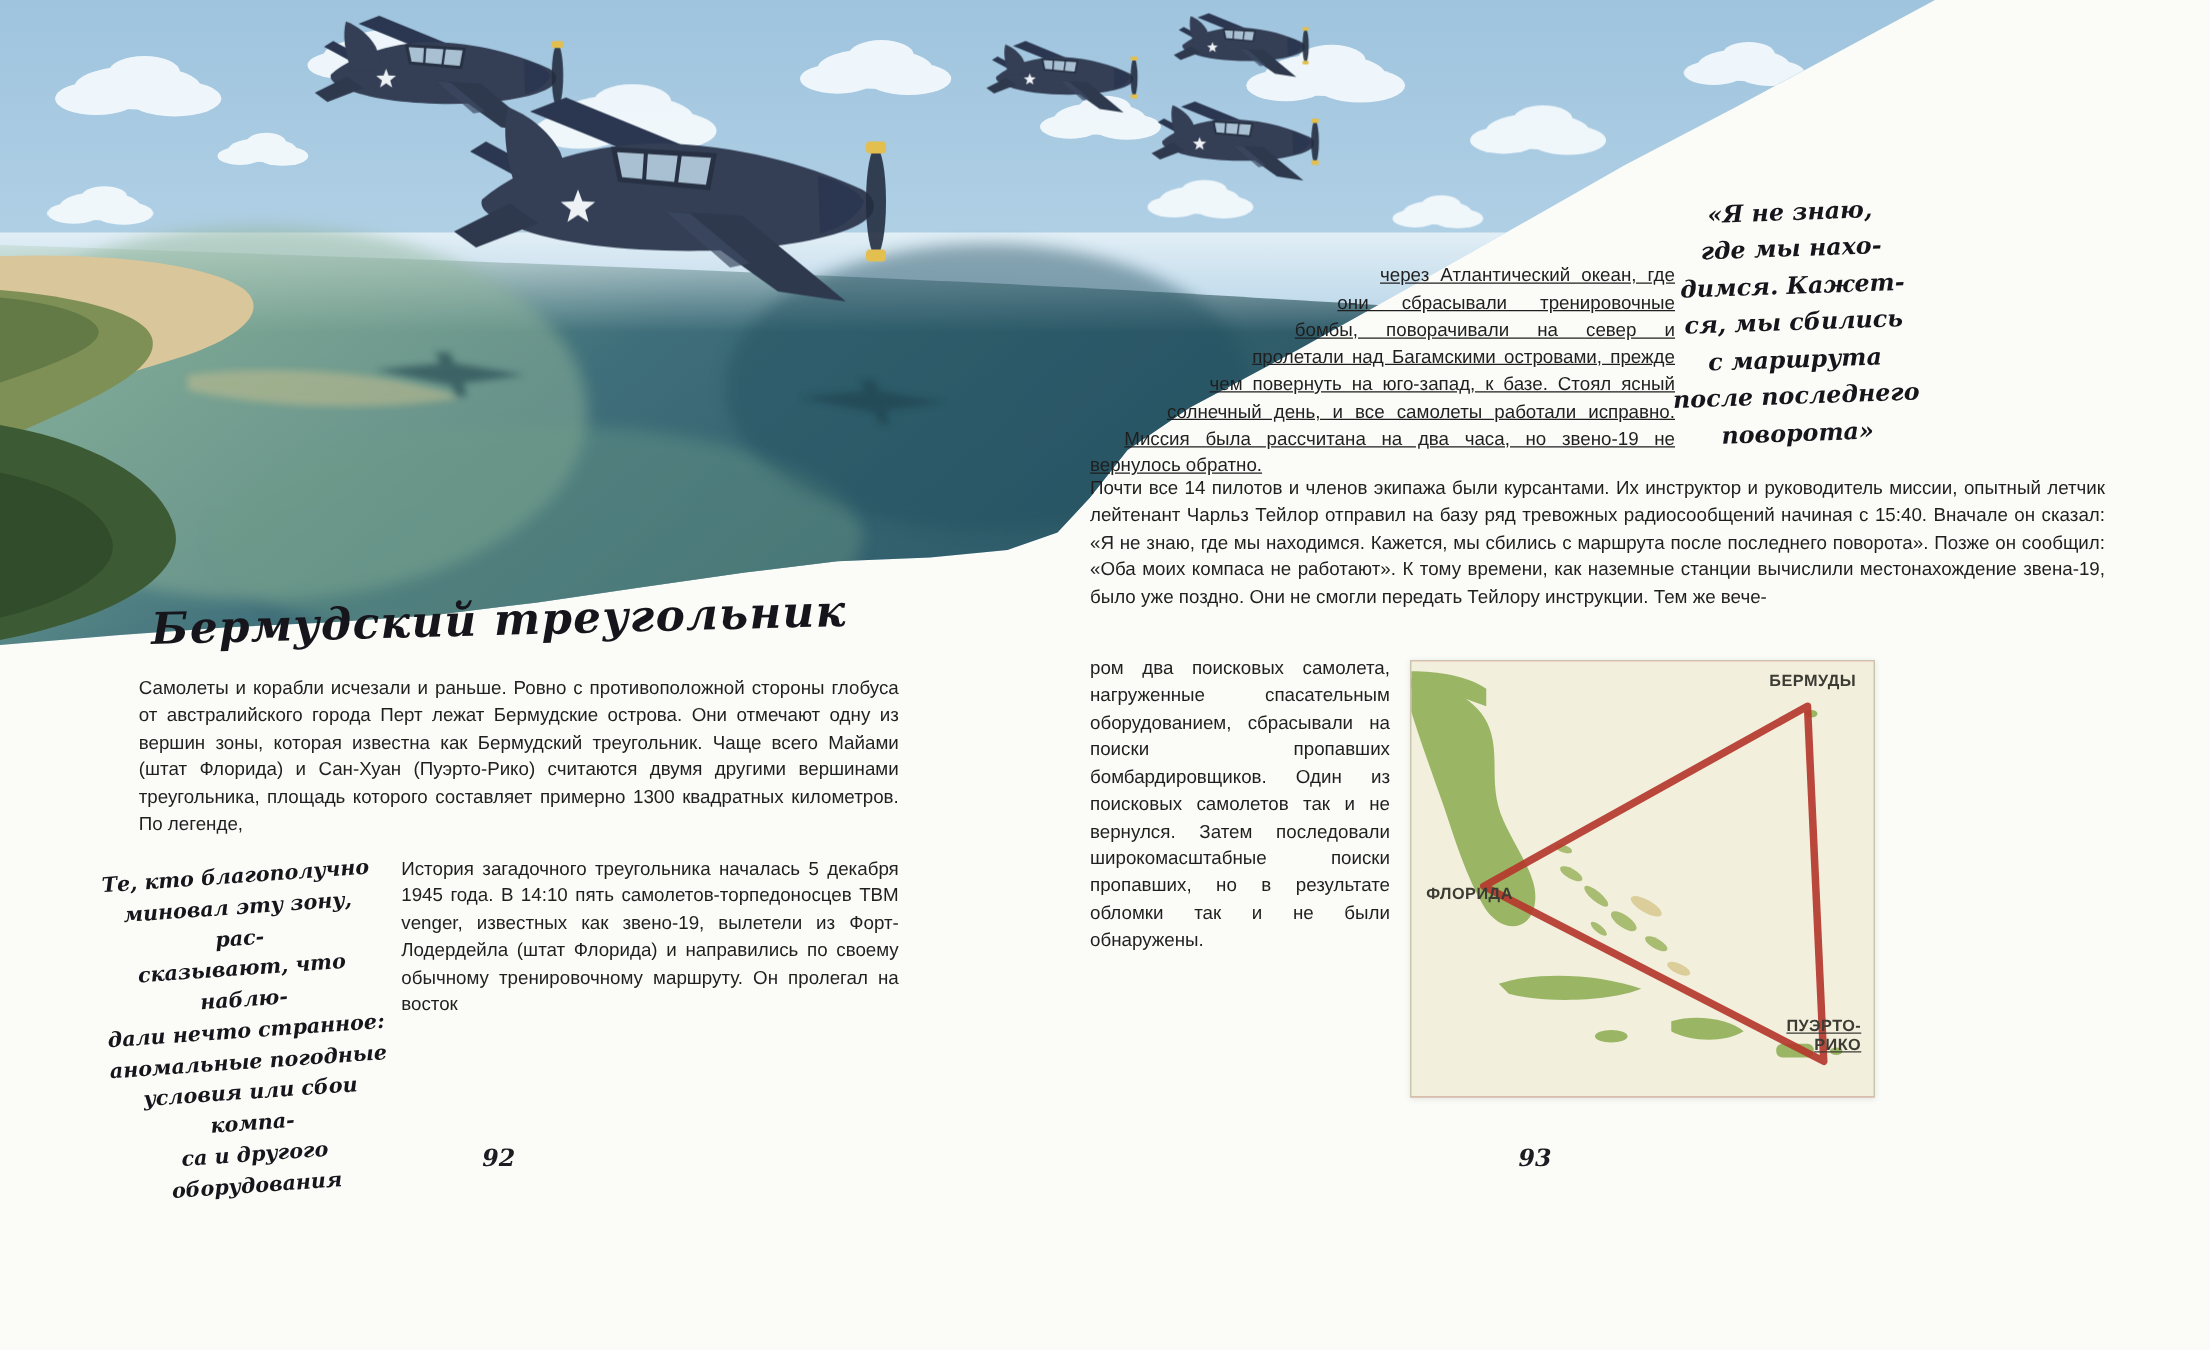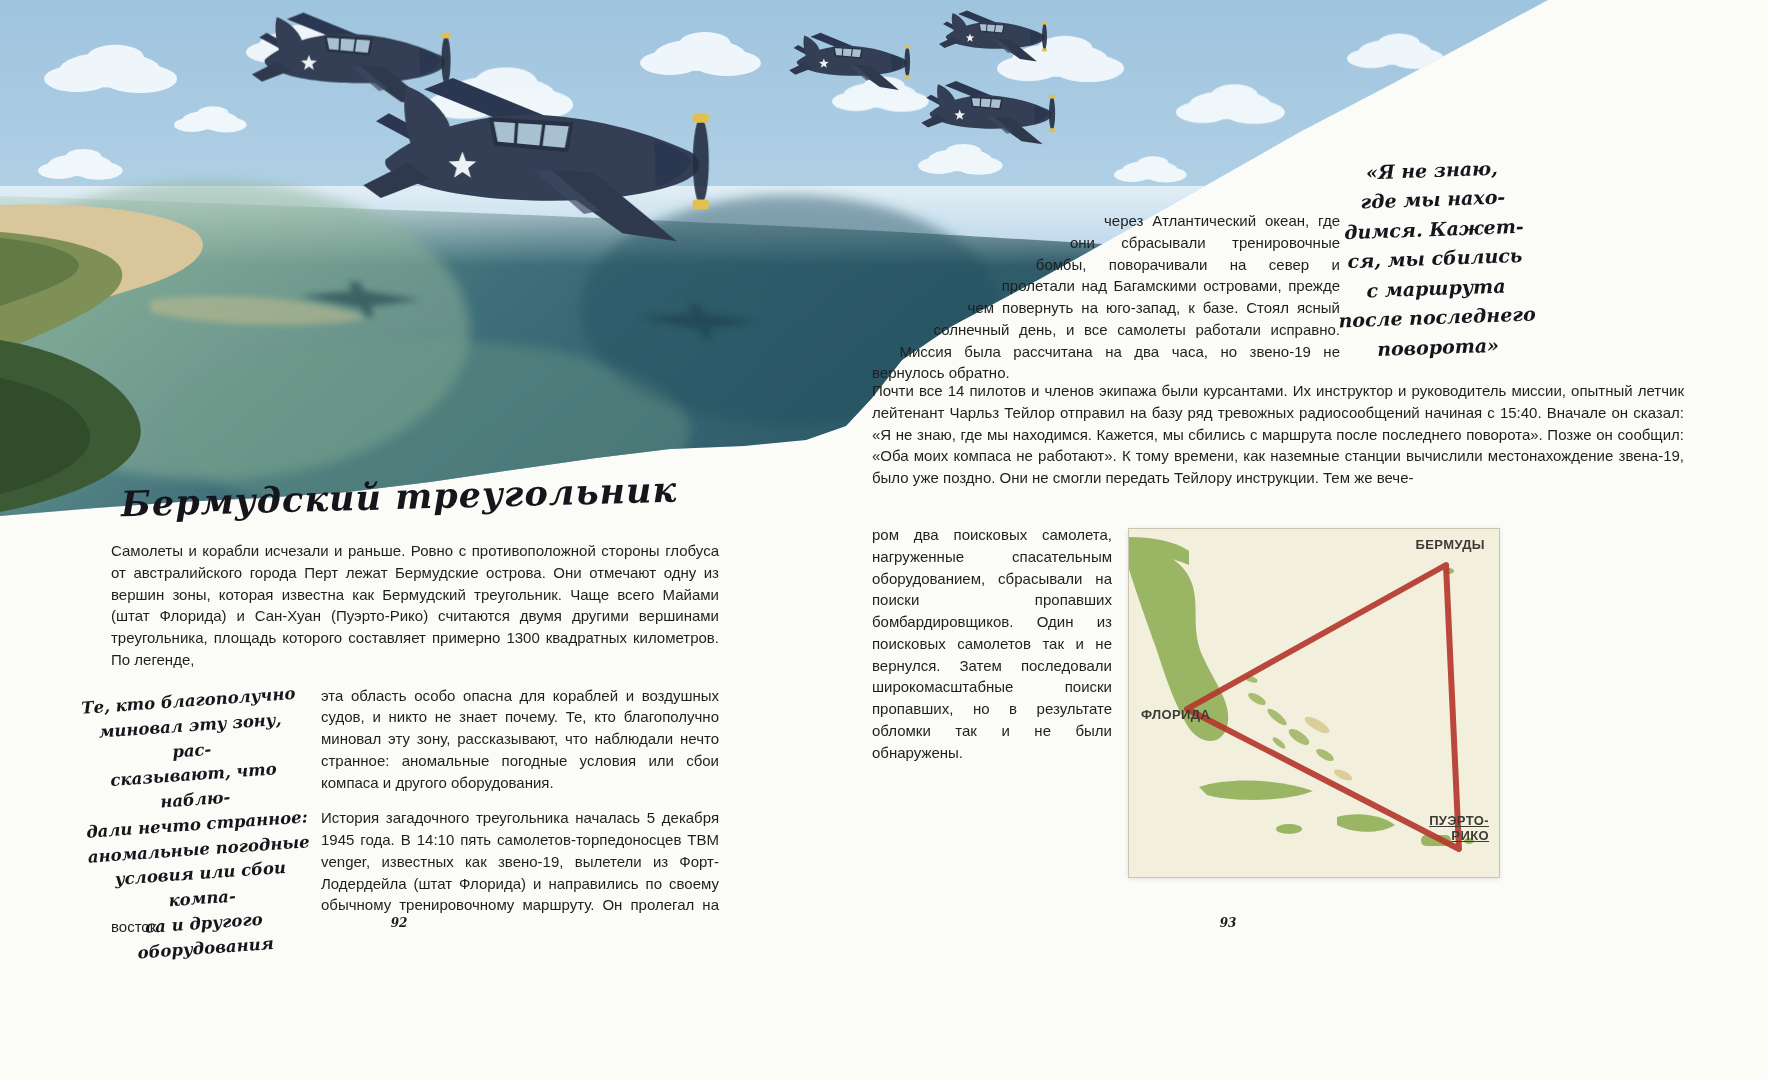--- a/index.html
+++ b/index.html
@@ -43,21 +43,21 @@
     white-space:pre-line; font-size:16.5px; line-height:1.5;
     text-align:center; transform:rotate(-4deg); margin-left:-26px;
   }
 
   
   .quote {
     position:absolute; left:1336px; top:156px; width:198px;
     white-space:pre-line; font-size:19px; line-height:1.55;
     text-align:center; transform:rotate(-2deg);
   }
-  .route-block { position:absolute; left:872px; top:210px; width:468px; }
+  .route-block { position:absolute; left:872px; top:210px; width:468px;text-decoration:underline; }
   .diag-spacer {
     float:left; width:232px; height:148px;
     shape-outside:polygon(0 0, 232px 0, 0 148px);
   }
   .pilots-wide { position:absolute; left:872px; top:380px; width:812px; }
   .narrow-col { position:absolute; left:872px; top:524px; width:240px; }
   .narrow-col p { margin-bottom:28px; }
 
   
   .map {
@@ -70,21 +70,21 @@
     position:absolute; font-weight:bold; font-size:13px;
     color:#3c3c34; letter-spacing:0.4px;
   }
   .lbl-bermuda { top:8px; right:14px; }
   .lbl-florida { top:178px; left:12px; }
   .lbl-pr { top:284px; right:10px; text-align:right; }
 
   
   .pagenum {
     position:absolute; font-family:"DejaVu Serif", serif; font-style:italic;
-    font-weight:600; font-size:12px; color:#1c1c22; text-align:center;
+    font-weight:600; font-size:19px; color:#1c1c22; text-align:center;
   }
   .pn-left  { left:95px;  top:916px; width:608px; }
   .pn-right { left:1096px; top:916px; width:264px; }
 </style>
 </head>
 <body>
 
 <div class="illustration">
   <svg width="1768" height="540" viewBox="0 0 1768 540" xmlns="http://www.w3.org/2000/svg">
     <defs>
@@ -190,21 +190,20 @@
   <p>Самолеты и корабли исчезали и раньше. Ровно с противоположной стороны глобуса от австралийского города Перт лежат Бермудские острова. Они отмечают одну из вершин зоны, которая известна как Бермудский треугольник. Чаще всего Майами (штат Флорида) и Сан-Хуан (Пуэрто-Рико) считаются двумя другими вершинами треугольника, площадь которого составляет примерно 1300 квадратных километров. По легенде,</p>
   <div class="callout-float">
     <div class="callout handwritten">Те, кто благополучно
 миновал эту зону, рас-
 сказывают, что наблю-
 дали нечто странное:
 аномальные погодные
 условия или сбои компа-
 са и другого оборудования</div>
   </div>
-  <p>эта область особо опасна для кораблей и воздушных судов, и никто не знает почему. Те, кто благополучно миновал эту зону, рассказывают, что наблюдали нечто странное: аномальные погодные условия или сбои компаса и другого оборудования.</p>
   <p>История загадочного треугольника началась 5 декабря 1945 года. В 14:10 пять самолетов-торпедоносцев TBM venger, известных как звено-19, вылетели из Форт-Лодердейла (штат Флорида) и направились по своему обычному тренировочному маршруту. Он пролегал на восток</p>
 </div>
 
 <div class="pagenum pn-left">92</div>
 
 <div class="quote handwritten">«Я не знаю,
 где мы нахо-
 димся. Кажет-
 ся, мы сбились
 с маршрута

